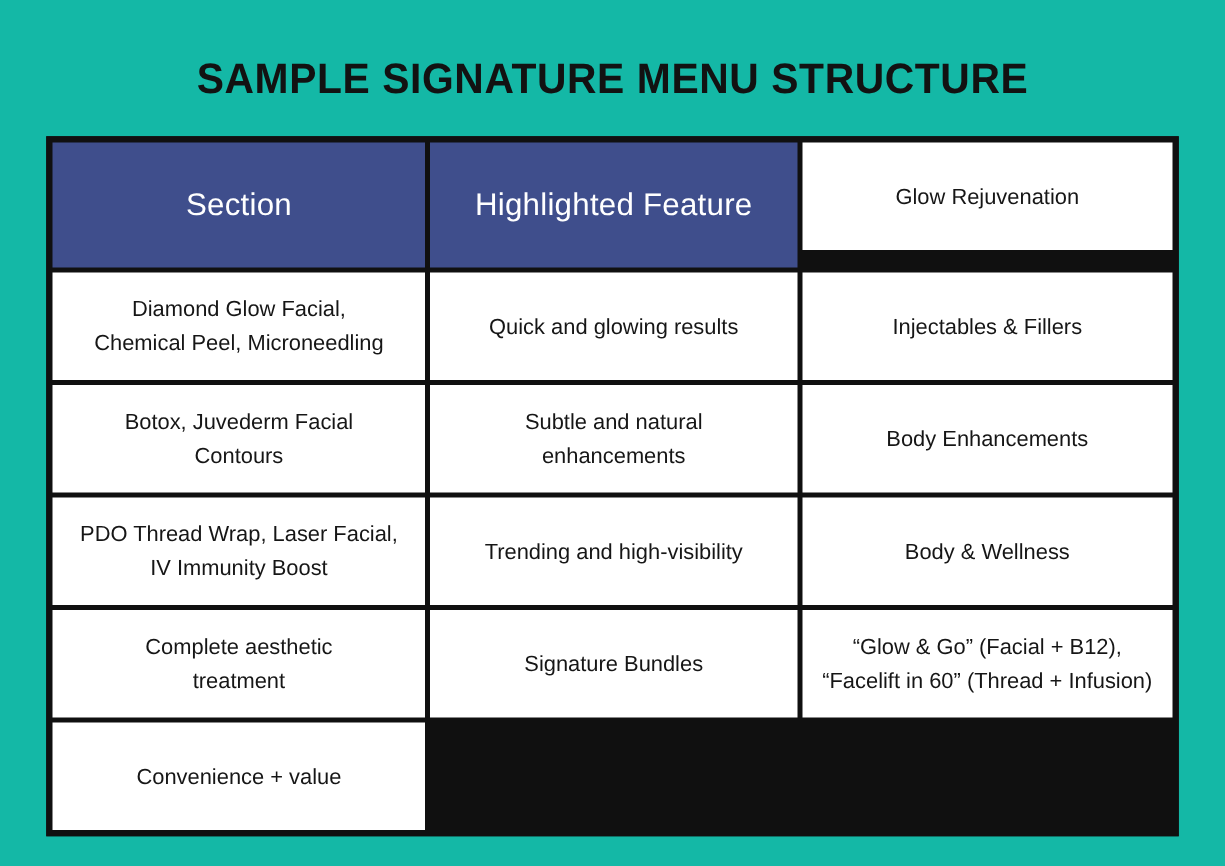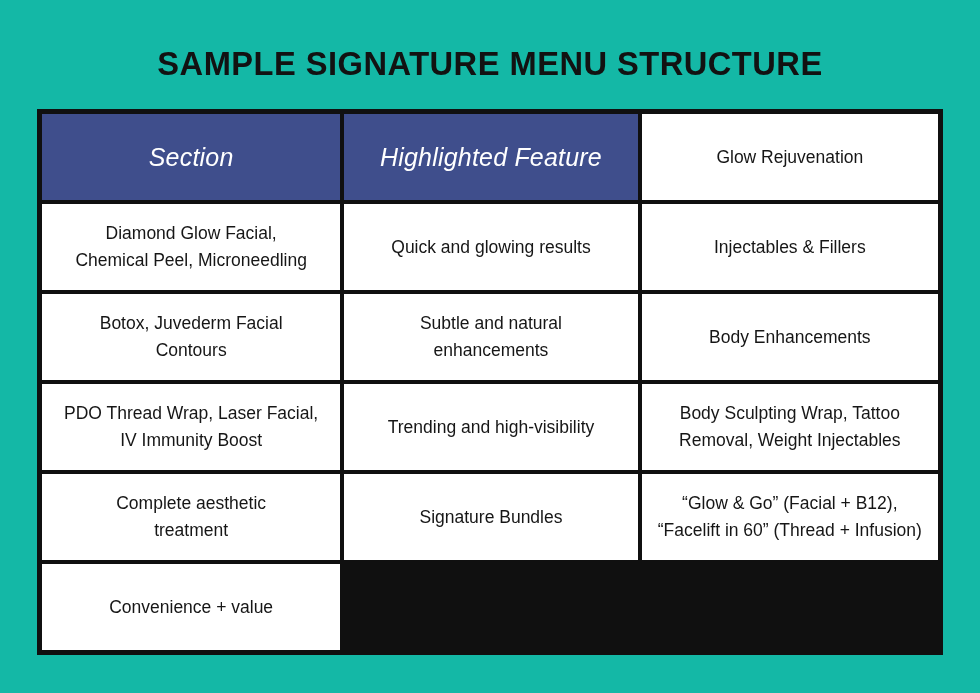--- a/index.html
+++ b/index.html
@@ -35,28 +35,27 @@
     background: #101010;            
     border: 5px solid #101010;
     display: grid;
     grid-template-columns: 303fr 298fr 301fr;
     grid-auto-rows: auto;
     gap: 4px;
   }
   .th {
     background: #3F4E8C;
     color: #ffffff;
-    height: 86px;
+    height: 100px;
     display: flex;
     align-items: center;
     justify-content: center;
     font-size: 25px;
     font-weight: 400;
     letter-spacing: 0.2px;
-    font-style: italic;
   }
   .td {
     background: #ffffff;
     color: #161616;
     height: 86px;
     display: flex;
     align-items: center;
     justify-content: center;
     text-align: center;
     font-size: 17.5px;
@@ -87,22 +86,21 @@
     <div class="td">Botox, Juvederm Facial
 Contours</div>
     <div class="td">Subtle and natural
 enhancements</div>
 
     <div class="td">Body Enhancements</div>
     <div class="td">PDO Thread Wrap, Laser Facial,
 IV Immunity Boost</div>
     <div class="td">Trending and high-visibility</div>
 
-    <div class="td">Body Sculpting Wrap, Tattoo
-Removal, Weight Injectables</div>
+    <div class="td">Body &amp; Wellness</div>
     <div class="td">Complete aesthetic
 treatment</div>
 
     <div class="td">Signature Bundles</div>
     <div class="td">“Glow &amp; Go” (Facial + B12),
 “Facelift in 60” (Thread + Infusion)</div>
     <div class="td">Convenience + value</div>
 
   </div>
 </div>

